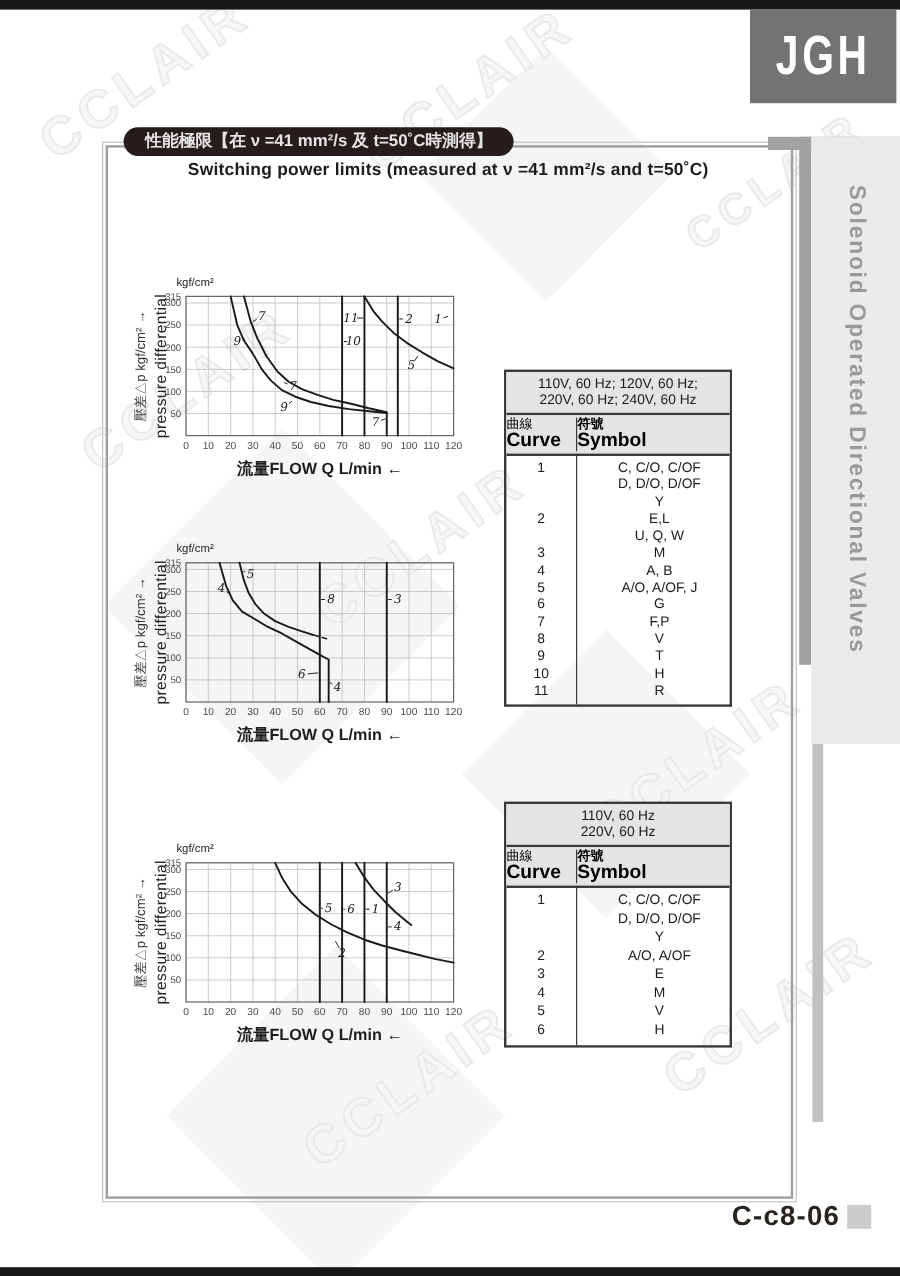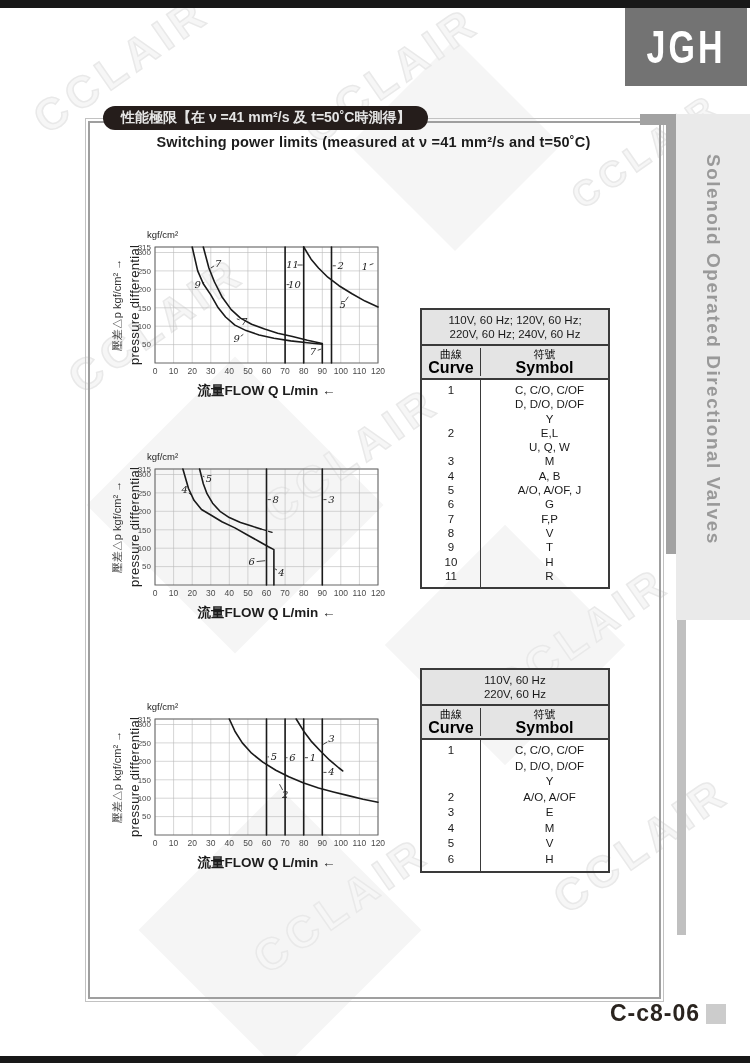--- a/index.html
+++ b/index.html
@@ -61,23 +61,23 @@
   #chart-0{left:105px;top:219px;}
   #chart-1{left:105px;top:441px;}
   #chart-2{left:105px;top:691px;}
   
   .ctable{position:absolute;left:420px;width:186px;border:2px solid #3a3a3a;z-index:4;background:transparent;}
   #table-0{top:308px;} #table-1{top:668px;}
   .ct-volt{
     background:#e4e4e4;border-bottom:2px solid #3a3a3a;text-align:center;
     font-size:11.5px;line-height:14px;padding:3px 0;color:#1a1a1a;
   }
-  .ct-head{display:flex;background:#e4e4e4;border-bottom:2px solid #3a3a3a;text-align:center;font-size:11px;line-height:13px;padding:2px 0;}
+  .ct-head{display:flex;background:#e4e4e4;border-bottom:2px solid #3a3a3a;text-align:left;font-size:11px;line-height:13px;padding:2px 0;}
   .ct-head .c1{width:58px;border-right:1px solid #3a3a3a;}
-  .ct-head .c2{flex:1;}
+  .ct-head .c2{flex:1;font-weight:bold;}
   .ct-head b{font-size:16px;}
   .ct-body{display:block;padding:3px 0 4px 0;}
   .ct-row{display:flex;}
   .ct-row .c1{width:58px;border-right:1px solid #3a3a3a;text-align:center;color:#1a1a1a;}
   .ct-row .c2{flex:1;text-align:center;color:#1a1a1a;padding-left:11px;}
   .t-lh1 .ct-row .c1,.t-lh1 .ct-row .c2 div{font-size:11.5px;line-height:14.3px;}
   .t-lh2 .ct-row .c1,.t-lh2 .ct-row .c2 div{font-size:11.5px;line-height:15.5px;}
   
   .ct-body{position:relative;}
   .ct-body .sep{position:absolute;left:58px;top:0;bottom:0;width:1px;background:#3a3a3a;}

